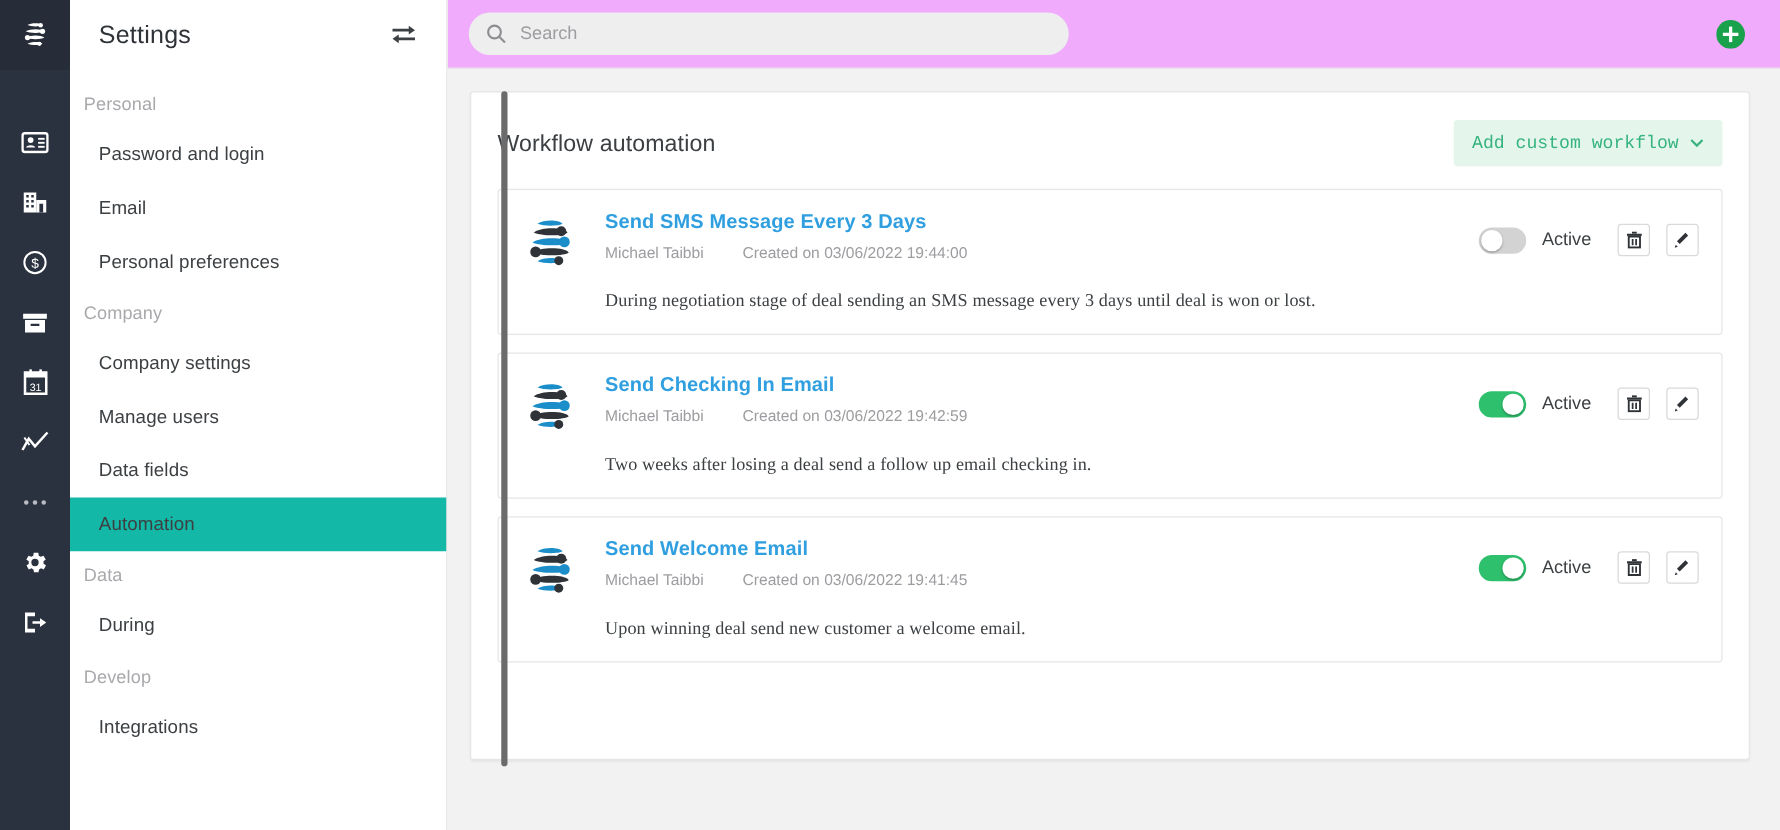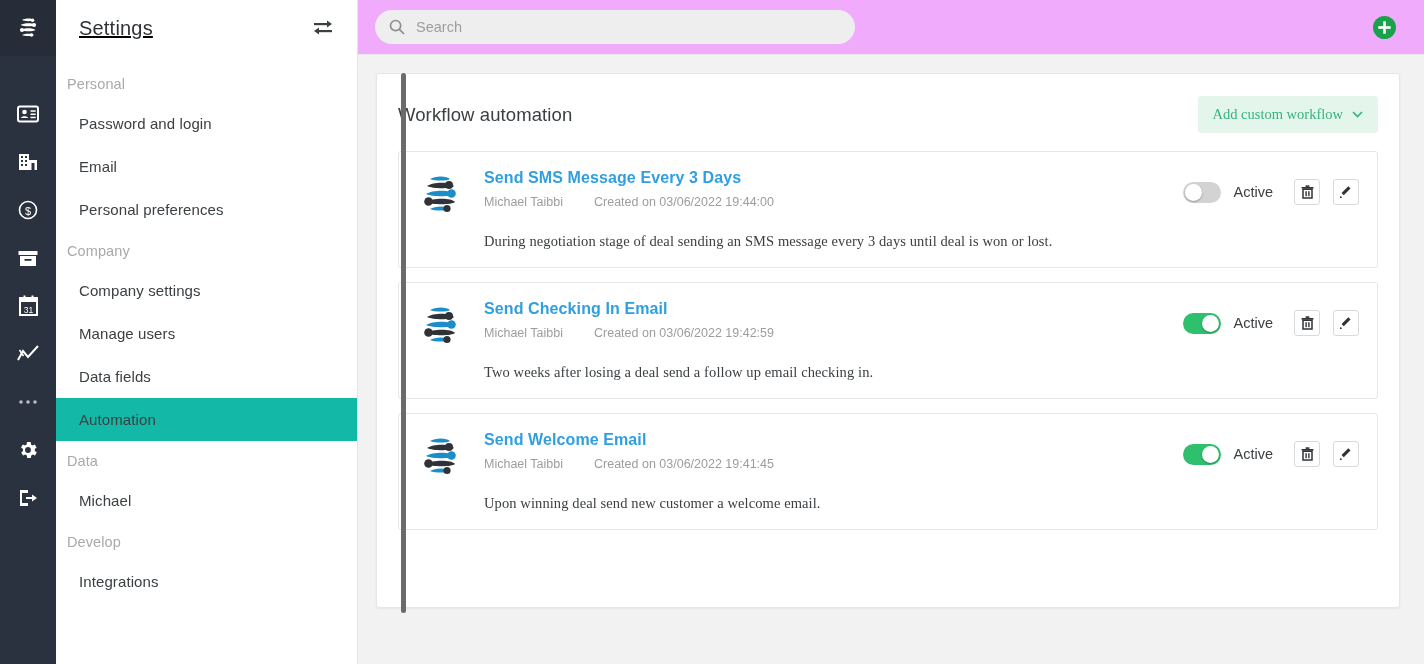--- a/index.html
+++ b/index.html
@@ -32,21 +32,21 @@
   .rail-item.first { margin-top: 34px; }
 
   
   .settings {
     width: 302px; flex: 0 0 302px; height: 664px;
     background: #ffffff; position: relative;
     border-right: 1px solid #e4e4e4;
   }
   .settings-head {
     height: 56px; display: flex; align-items: center;
-    padding: 0 22px 0 23px; justify-content: space-between; text-decoration: underline;
+    padding: 0 22px 0 23px; justify-content: space-between;
   }
   .settings-title { font-size: 20px; color: #2f3337; font-weight: 400; letter-spacing: .2px; }
   .swap-btn { cursor: pointer; display: flex; align-items: center; justify-content: center;
     width: 24px; height: 24px; }
 
   .settings-list { position: relative; padding-top: 8px; }
   .section-label {
     font-size: 14.5px; color: #a9a9ad; padding: 12px 23px 10px 11px;
     letter-spacing: .1px;
   }
@@ -85,21 +85,21 @@
     box-shadow: 0 1px 2px rgba(0,0,0,.05);
     padding: 22px 21px 24px 21px; height: 535px;
   }
   .panel-head { display: flex; align-items: center; justify-content: space-between;
     margin-bottom: 18px; padding: 0 0 0 0; }
   .panel-title { font-size: 18.5px; color: #3c4043; font-weight: 400; letter-spacing: .1px; }
   .add-workflow-btn {
     background: #e4f6ec; color: #36b37e; border: none; border-radius: 3px;
     height: 37px; padding: 0 15px; font-size: 14.5px; cursor: pointer;
     display: flex; align-items: center; gap: 9px;
-    font-family: Liberation Serif, serif;
+    font-family: Liberation Mono, monospace;
   }
 
   .wf-card {
     border: 1px solid #e6e6e6; border-radius: 3px; background: #fff;
     padding: 17px 18px 17px 20px; margin-bottom: 14px;
     display: flex; align-items: flex-start;
   }
   .wf-logo { width: 46px; flex: 0 0 46px; padding-top: 2px; }
   .wf-body { flex: 1; min-width: 0; padding-left: 19px; }
   .wf-name { color: #2f9fe0; font-size: 16px; font-weight: bold; cursor: pointer;
@@ -235,21 +235,21 @@
       <div class="nav-item">Email</div>
       <div class="nav-item">Personal preferences</div>
 
       <div class="section-label">Company</div>
       <div class="nav-item">Company settings</div>
       <div class="nav-item">Manage users</div>
       <div class="nav-item">Data fields</div>
       <div class="nav-item active">Automation</div>
 
       <div class="section-label">Data</div>
-      <div class="nav-item">Michael</div>
+      <div class="nav-item">During</div>
 
       <div class="section-label">Develop</div>
       <div class="nav-item">Integrations</div>
     </div>
 
     <div class="sb-track"></div>
     <div class="sb-thumb"></div>
   </div>
 
   <div class="main">

